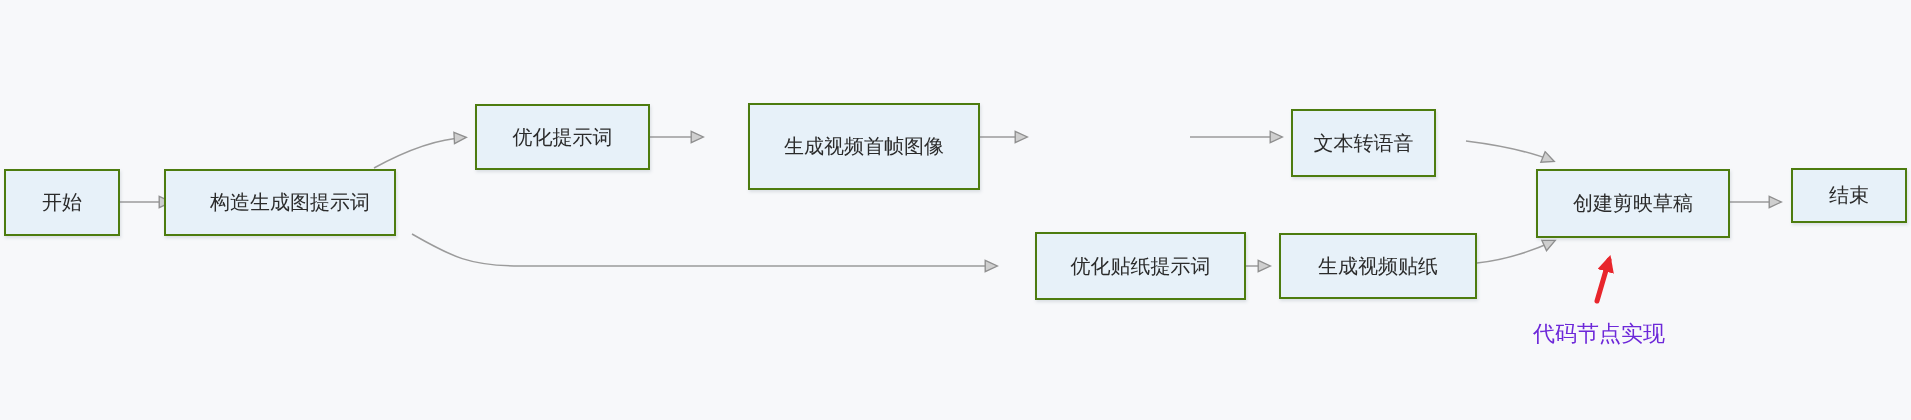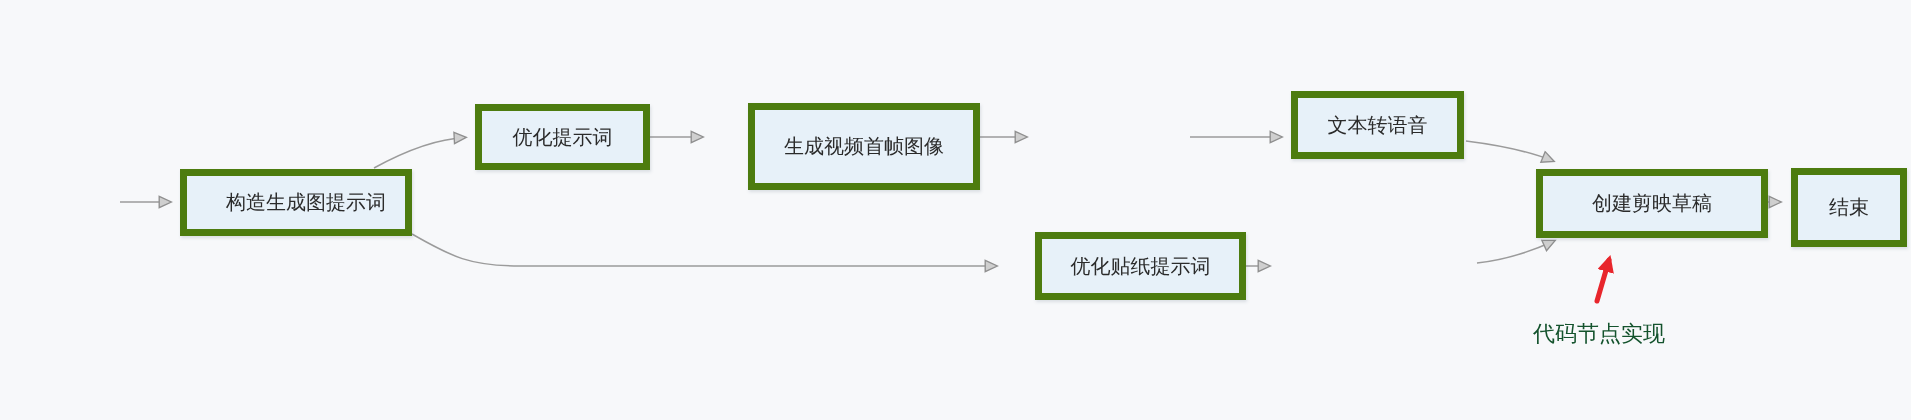--- a/index.html
+++ b/index.html
@@ -18,36 +18,36 @@
   .edges {
     position: absolute;
     left: 0; top: 0;
     width: 1911px; height: 420px;
     pointer-events: none;
   }
   .node {
     position: absolute;
     box-sizing: border-box;
     background: #e7f1f9;
-    border: 7px solid #4d7c0f;
+    border: 2px solid #4d7c0f;
     color: #2b2b2b;
     font-size: 20px;
     display: flex;
     align-items: center;
     justify-content: center;
     text-align: center;
     box-shadow: 1px 2px 3px rgba(90,110,130,0.18);
     cursor: default;
     white-space: nowrap;
   }
   .annotation-text {
     position: absolute;
     left: 1533px;
     top: 319px;
-    color: #14532d;
+    color: #6d28d9;
     font-size: 22px;
     line-height: 30px;
     white-space: nowrap;
   }
 </style>
 </head>
 <body>
 
 <div class="canvas">
 
@@ -70,34 +70,36 @@
       <path d="M1466,141 C1498,145 1531,152 1553,161" marker-end="url(#arrow)"></path>
       <path d="M412,234 C452,257 470,266 520,266 L996,266" marker-end="url(#arrow)"></path>
       <path d="M1218,266 L1269,266" marker-end="url(#arrow)"></path>
       <path d="M1477,263 C1506,260 1532,251 1554,241" marker-end="url(#arrow)"></path>
       <path d="M1730,202 L1780,202" marker-end="url(#arrow)"></path>
     </g>
 
     <path d="M1597,301 L1609,260" fill="none" stroke="#e8262c" stroke-width="5" stroke-linecap="round" marker-end="url(#red-arrow)"></path>
   </svg>
 
+  <div class="node" style="left:4px;   top:169px; width:116px; height:67px;">开始</div>
 
-  <div class="node" style="left:180px; top:169px; width:232px; height:67px;padding-left:20px;">构造生成图提示词</div>
+  <div class="node" style="left:164px; top:169px; width:232px; height:67px;padding-left:20px;">构造生成图提示词</div>
 
   <div class="node" style="left:475px; top:104px; width:175px; height:66px;">优化提示词</div>
 
   <div class="node" style="left:748px; top:103px; width:232px; height:87px;">生成视频首帧图像</div>
 
 
-  <div class="node" style="left:1291px; top:91px; width:173px; height:68px;text-align:center;">文本转语音</div>
+  <div class="node" style="left:1291px; top:109px; width:145px; height:68px;text-align:center;">文本转语音</div>
 
   <div class="node" style="left:1007px; top:232px; width:211px; height:68px;margin-left:28px;">优化贴纸提示词</div>
 
+  <div class="node" style="left:1279px; top:233px; width:198px; height:66px;">生成视频贴纸</div>
 
-  <div class="node" style="left:1536px; top:169px; width:232px; height:69px;">创建剪映草稿</div>
+  <div class="node" style="left:1536px; top:169px; width:194px; height:69px;">创建剪映草稿</div>
 
-  <div class="node" style="left:1791px; top:168px; width:116px; height:79px;text-align:center;">结束</div>
+  <div class="node" style="left:1791px; top:168px; width:116px; height:55px;text-align:center;">结束</div>
 
   <div class="annotation-text">
     <div>代码节点实现</div>
   </div>
 
 </div>
 
 </body></html>

